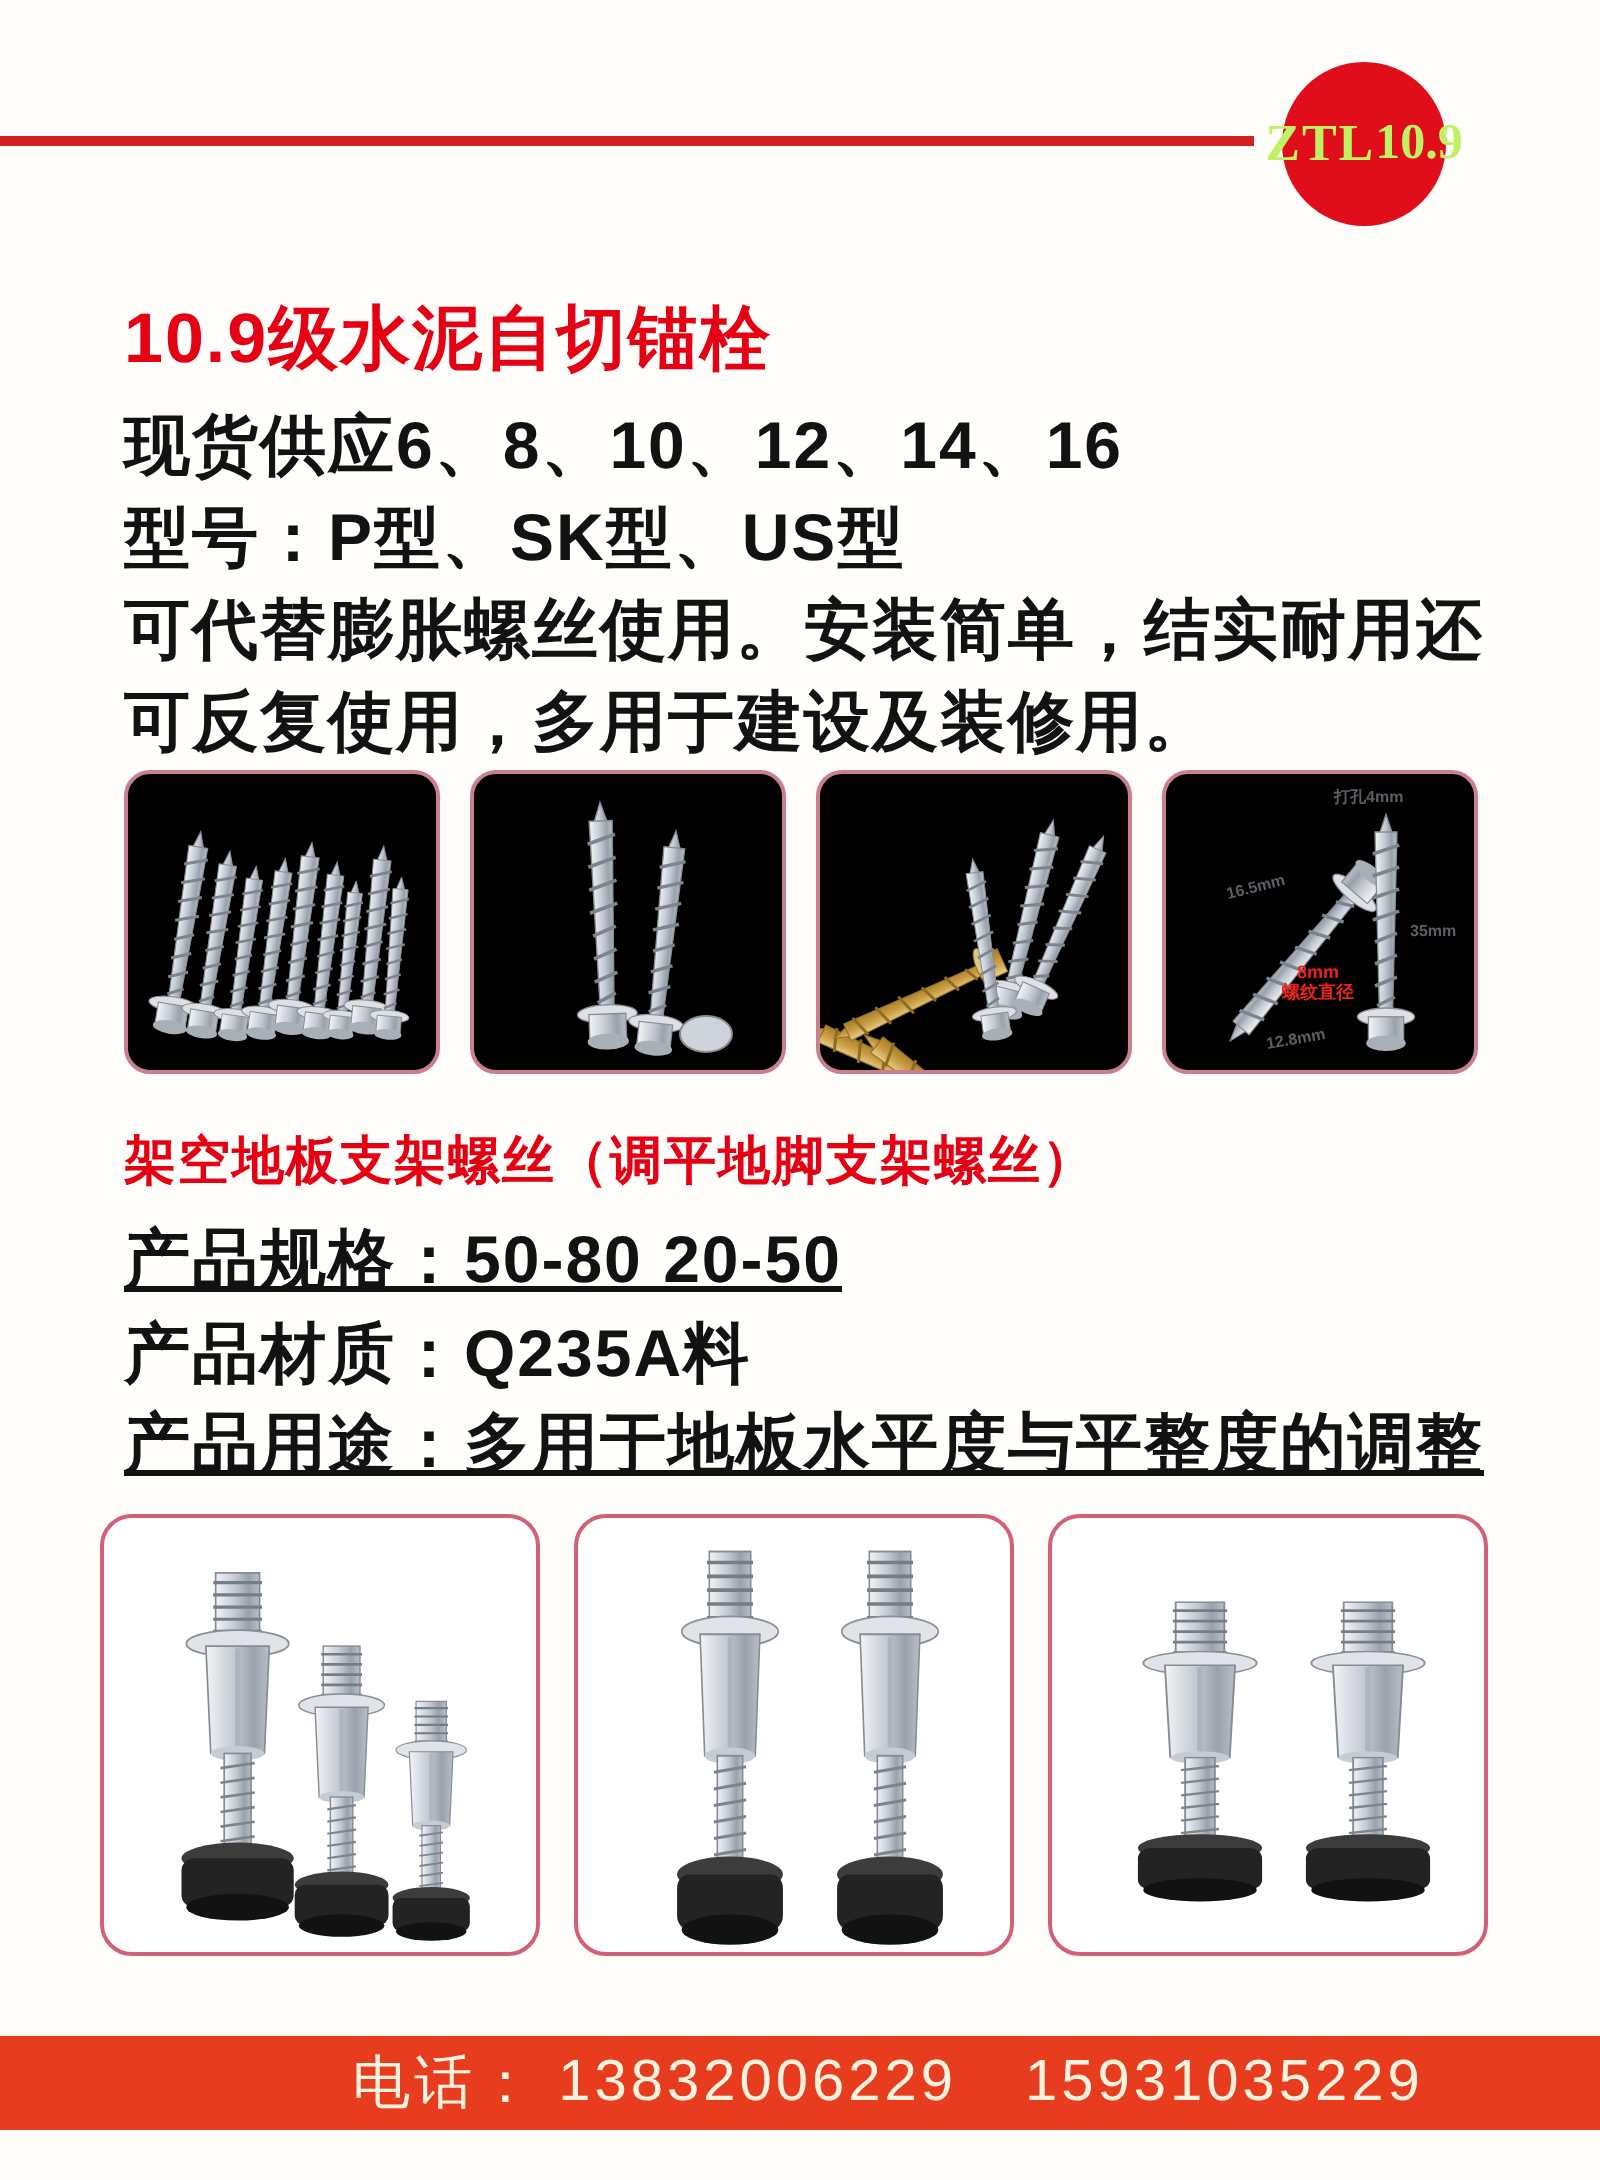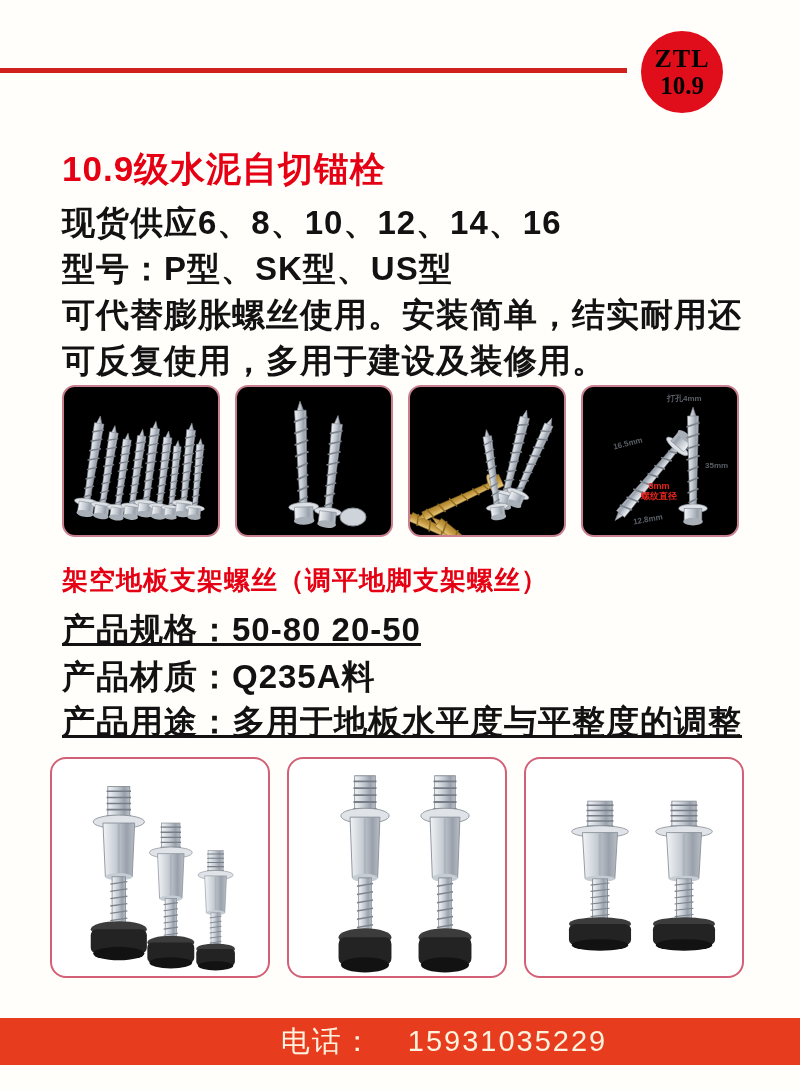--- a/index.html
+++ b/index.html
@@ -9,22 +9,22 @@
     font-family:"Liberation Sans","DejaVu Sans",sans-serif;
     position:relative;overflow:hidden;
     -webkit-font-smoothing:antialiased;
   }
   .abs{position:absolute;}
 
   
   .topline{left:0;top:68px;width:627px;height:5px;background:#d0211e;}
   .badge{
     left:641px;top:31px;width:82px;height:82px;border-radius:50%;
-    background:#e00d1b;color:#000000;
-    display:flex;flex-direction:column;align-items:center;justify-content:center;
+    background:#e00d1b;color:#bef264;
+    display:flex;flex-direction:row;align-items:center;justify-content:center;
     font-family:"Liberation Serif","DejaVu Serif",serif;font-weight:bold;
     line-height:1.02;
   }
   .badge .l1{font-size:26px;letter-spacing:1px;}
   .badge .l2{font-size:25px;}
 
   
   .title1{left:62px;top:146px;font-size:35px;font-weight:bold;color:#e50113;letter-spacing:1px;}
   .bline{left:62px;font-size:33px;font-weight:bold;color:#121212;letter-spacing:1px;white-space:nowrap;}
   .s1l0{top:201px;} .s1l1{top:247px;} .s1l2{top:293px;} .s1l3{top:339px;}
@@ -220,14 +220,15 @@
   <div class="pbox2">
     <svg width="216" height="217" viewBox="0 0 216 217">
       <use href="#support" transform="translate(20,40) scale(1.35,1.05)"></use>
       <use href="#support" transform="translate(104,40) scale(1.35,1.05)"></use>
     </svg>
   </div>
 </div>
 
 <div class="abs footer">
   <span>电话：</span>
+  <span class="num">13832006229</span>
   <span class="num num2">15931035229</span>
 </div>
 
 </body></html>

